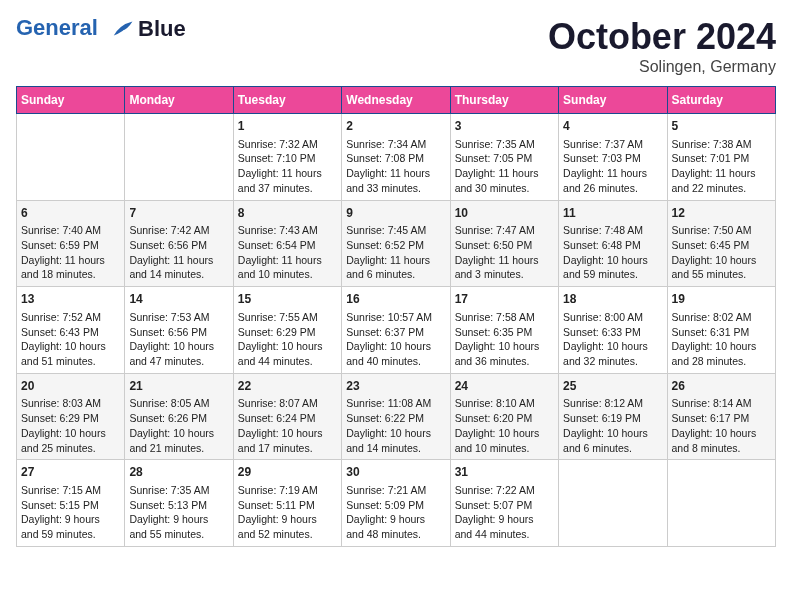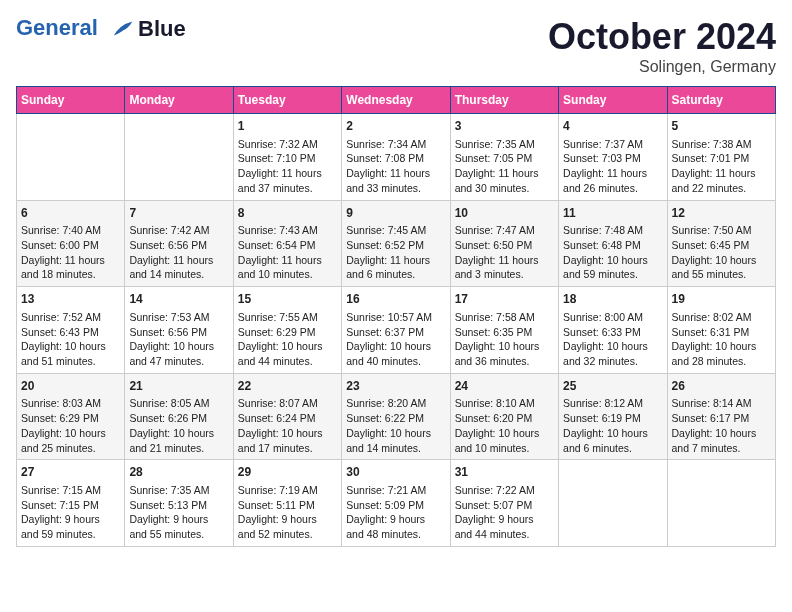--- a/index.html
+++ b/index.html
@@ -110,48 +110,48 @@
   <tr>
         <td class="empty-cell"></td>
         <td class="empty-cell"></td>
         <td><span class="day-num">1</span><span>Sunrise: 7:32 AM</span><br><span>Sunset: 7:10 PM</span><br><span>Daylight: 11 hours</span><br><span>and 37 minutes.</span></td>
         <td><span class="day-num">2</span><span>Sunrise: 7:34 AM</span><br><span>Sunset: 7:08 PM</span><br><span>Daylight: 11 hours</span><br><span>and 33 minutes.</span></td>
         <td><span class="day-num">3</span><span>Sunrise: 7:35 AM</span><br><span>Sunset: 7:05 PM</span><br><span>Daylight: 11 hours</span><br><span>and 30 minutes.</span></td>
         <td><span class="day-num">4</span><span>Sunrise: 7:37 AM</span><br><span>Sunset: 7:03 PM</span><br><span>Daylight: 11 hours</span><br><span>and 26 minutes.</span></td>
         <td><span class="day-num">5</span><span>Sunrise: 7:38 AM</span><br><span>Sunset: 7:01 PM</span><br><span>Daylight: 11 hours</span><br><span>and 22 minutes.</span></td>
       </tr>
       <tr>
-        <td><span class="day-num">6</span><span>Sunrise: 7:40 AM</span><br><span>Sunset: 6:00 PM</span><br><span>Daylight: 11 hours</span><br><span>and 18 minutes.</span></td>
+        <td><span class="day-num">6</span><span>Sunrise: 7:40 AM</span><br><span>Sunset: 6:59 PM</span><br><span>Daylight: 11 hours</span><br><span>and 18 minutes.</span></td>
         <td><span class="day-num">7</span><span>Sunrise: 7:42 AM</span><br><span>Sunset: 6:56 PM</span><br><span>Daylight: 11 hours</span><br><span>and 14 minutes.</span></td>
         <td><span class="day-num">8</span><span>Sunrise: 7:43 AM</span><br><span>Sunset: 6:54 PM</span><br><span>Daylight: 11 hours</span><br><span>and 10 minutes.</span></td>
         <td><span class="day-num">9</span><span>Sunrise: 7:45 AM</span><br><span>Sunset: 6:52 PM</span><br><span>Daylight: 11 hours</span><br><span>and 6 minutes.</span></td>
         <td><span class="day-num">10</span><span>Sunrise: 7:47 AM</span><br><span>Sunset: 6:50 PM</span><br><span>Daylight: 11 hours</span><br><span>and 3 minutes.</span></td>
         <td><span class="day-num">11</span><span>Sunrise: 7:48 AM</span><br><span>Sunset: 6:48 PM</span><br><span>Daylight: 10 hours</span><br><span>and 59 minutes.</span></td>
         <td><span class="day-num">12</span><span>Sunrise: 7:50 AM</span><br><span>Sunset: 6:45 PM</span><br><span>Daylight: 10 hours</span><br><span>and 55 minutes.</span></td>
       </tr>
       <tr>
         <td><span class="day-num">13</span><span>Sunrise: 7:52 AM</span><br><span>Sunset: 6:43 PM</span><br><span>Daylight: 10 hours</span><br><span>and 51 minutes.</span></td>
         <td><span class="day-num">14</span><span>Sunrise: 7:53 AM</span><br><span>Sunset: 6:56 PM</span><br><span>Daylight: 10 hours</span><br><span>and 47 minutes.</span></td>
         <td><span class="day-num">15</span><span>Sunrise: 7:55 AM</span><br><span>Sunset: 6:29 PM</span><br><span>Daylight: 10 hours</span><br><span>and 44 minutes.</span></td>
         <td><span class="day-num">16</span><span>Sunrise: 10:57 AM</span><br><span>Sunset: 6:37 PM</span><br><span>Daylight: 10 hours</span><br><span>and 40 minutes.</span></td>
         <td><span class="day-num">17</span><span>Sunrise: 7:58 AM</span><br><span>Sunset: 6:35 PM</span><br><span>Daylight: 10 hours</span><br><span>and 36 minutes.</span></td>
         <td><span class="day-num">18</span><span>Sunrise: 8:00 AM</span><br><span>Sunset: 6:33 PM</span><br><span>Daylight: 10 hours</span><br><span>and 32 minutes.</span></td>
         <td><span class="day-num">19</span><span>Sunrise: 8:02 AM</span><br><span>Sunset: 6:31 PM</span><br><span>Daylight: 10 hours</span><br><span>and 28 minutes.</span></td>
       </tr>
       <tr>
         <td><span class="day-num">20</span><span>Sunrise: 8:03 AM</span><br><span>Sunset: 6:29 PM</span><br><span>Daylight: 10 hours</span><br><span>and 25 minutes.</span></td>
         <td><span class="day-num">21</span><span>Sunrise: 8:05 AM</span><br><span>Sunset: 6:26 PM</span><br><span>Daylight: 10 hours</span><br><span>and 21 minutes.</span></td>
         <td><span class="day-num">22</span><span>Sunrise: 8:07 AM</span><br><span>Sunset: 6:24 PM</span><br><span>Daylight: 10 hours</span><br><span>and 17 minutes.</span></td>
-        <td><span class="day-num">23</span><span>Sunrise: 8:20 AM</span><br><span>Sunset: 6:22 PM</span><br><span>Daylight: 10 hours</span><br><span>and 14 minutes.</span></td>
+        <td><span class="day-num">23</span><span>Sunrise: 11:08 AM</span><br><span>Sunset: 6:22 PM</span><br><span>Daylight: 10 hours</span><br><span>and 14 minutes.</span></td>
         <td><span class="day-num">24</span><span>Sunrise: 8:10 AM</span><br><span>Sunset: 6:20 PM</span><br><span>Daylight: 10 hours</span><br><span>and 10 minutes.</span></td>
         <td><span class="day-num">25</span><span>Sunrise: 8:12 AM</span><br><span>Sunset: 6:19 PM</span><br><span>Daylight: 10 hours</span><br><span>and 6 minutes.</span></td>
-        <td><span class="day-num">26</span><span>Sunrise: 8:14 AM</span><br><span>Sunset: 6:17 PM</span><br><span>Daylight: 10 hours</span><br><span>and 7 minutes.</span></td>
+        <td><span class="day-num">26</span><span>Sunrise: 8:14 AM</span><br><span>Sunset: 6:17 PM</span><br><span>Daylight: 10 hours</span><br><span>and 8 minutes.</span></td>
       </tr>
       <tr>
-        <td><span class="day-num">27</span><span>Sunrise: 7:15 AM</span><br><span>Sunset: 7:15 PM</span><br><span>Daylight: 9 hours</span><br><span>and 59 minutes.</span></td>
+        <td><span class="day-num">27</span><span>Sunrise: 7:15 AM</span><br><span>Sunset: 5:15 PM</span><br><span>Daylight: 9 hours</span><br><span>and 59 minutes.</span></td>
         <td><span class="day-num">28</span><span>Sunrise: 7:35 AM</span><br><span>Sunset: 5:13 PM</span><br><span>Daylight: 9 hours</span><br><span>and 55 minutes.</span></td>
         <td><span class="day-num">29</span><span>Sunrise: 7:19 AM</span><br><span>Sunset: 5:11 PM</span><br><span>Daylight: 9 hours</span><br><span>and 52 minutes.</span></td>
         <td><span class="day-num">30</span><span>Sunrise: 7:21 AM</span><br><span>Sunset: 5:09 PM</span><br><span>Daylight: 9 hours</span><br><span>and 48 minutes.</span></td>
         <td><span class="day-num">31</span><span>Sunrise: 7:22 AM</span><br><span>Sunset: 5:07 PM</span><br><span>Daylight: 9 hours</span><br><span>and 44 minutes.</span></td>
         <td class="empty-cell"></td>
         <td class="empty-cell"></td>
       </tr>
     </tbody>
 </table>
 

